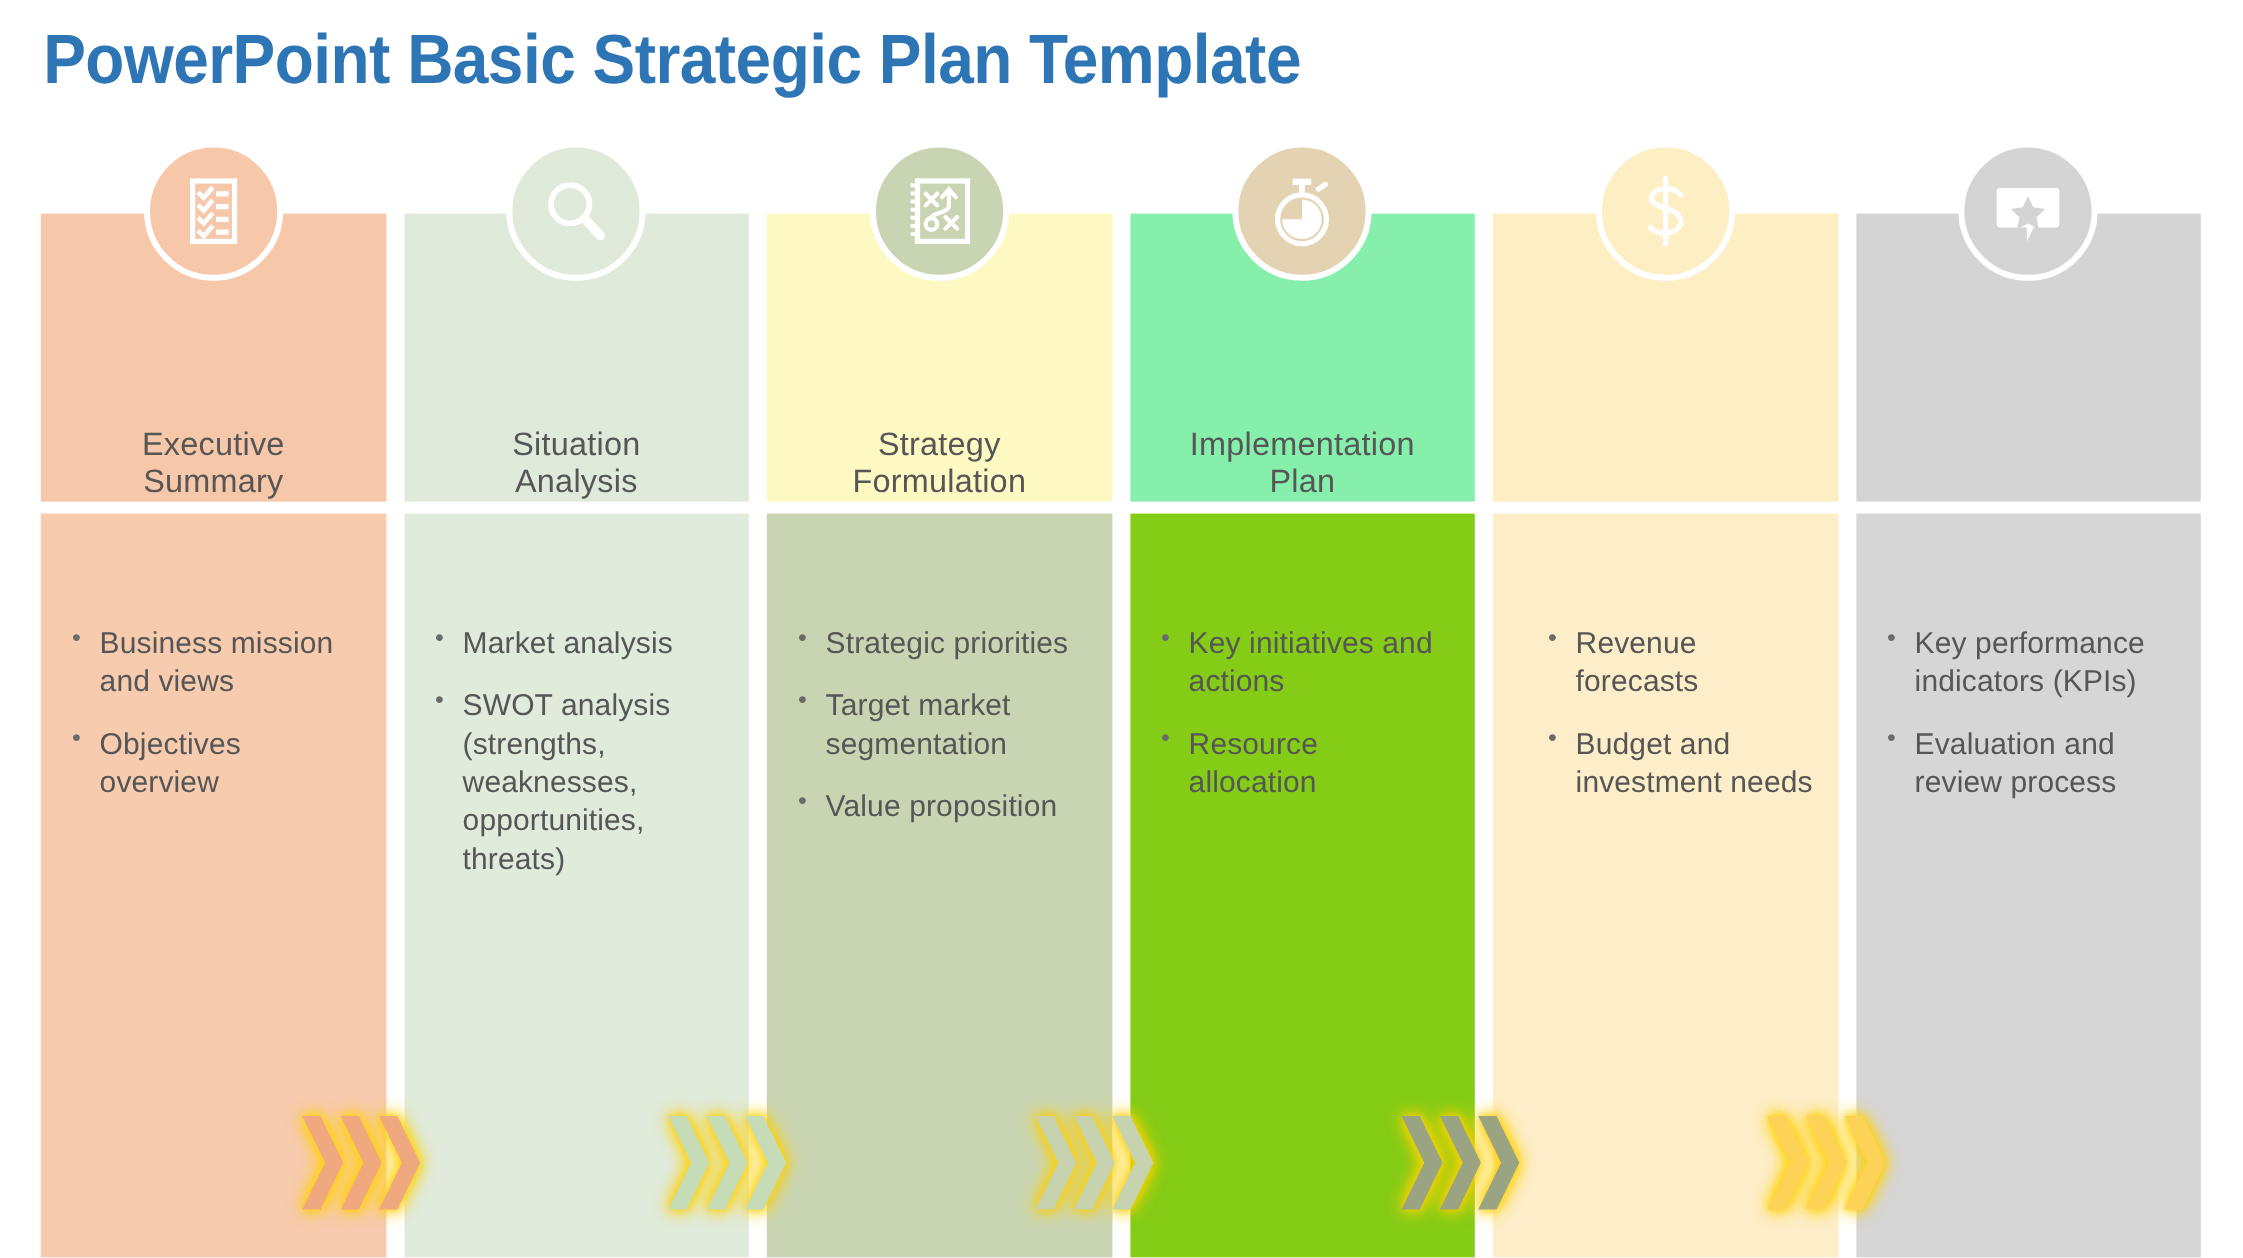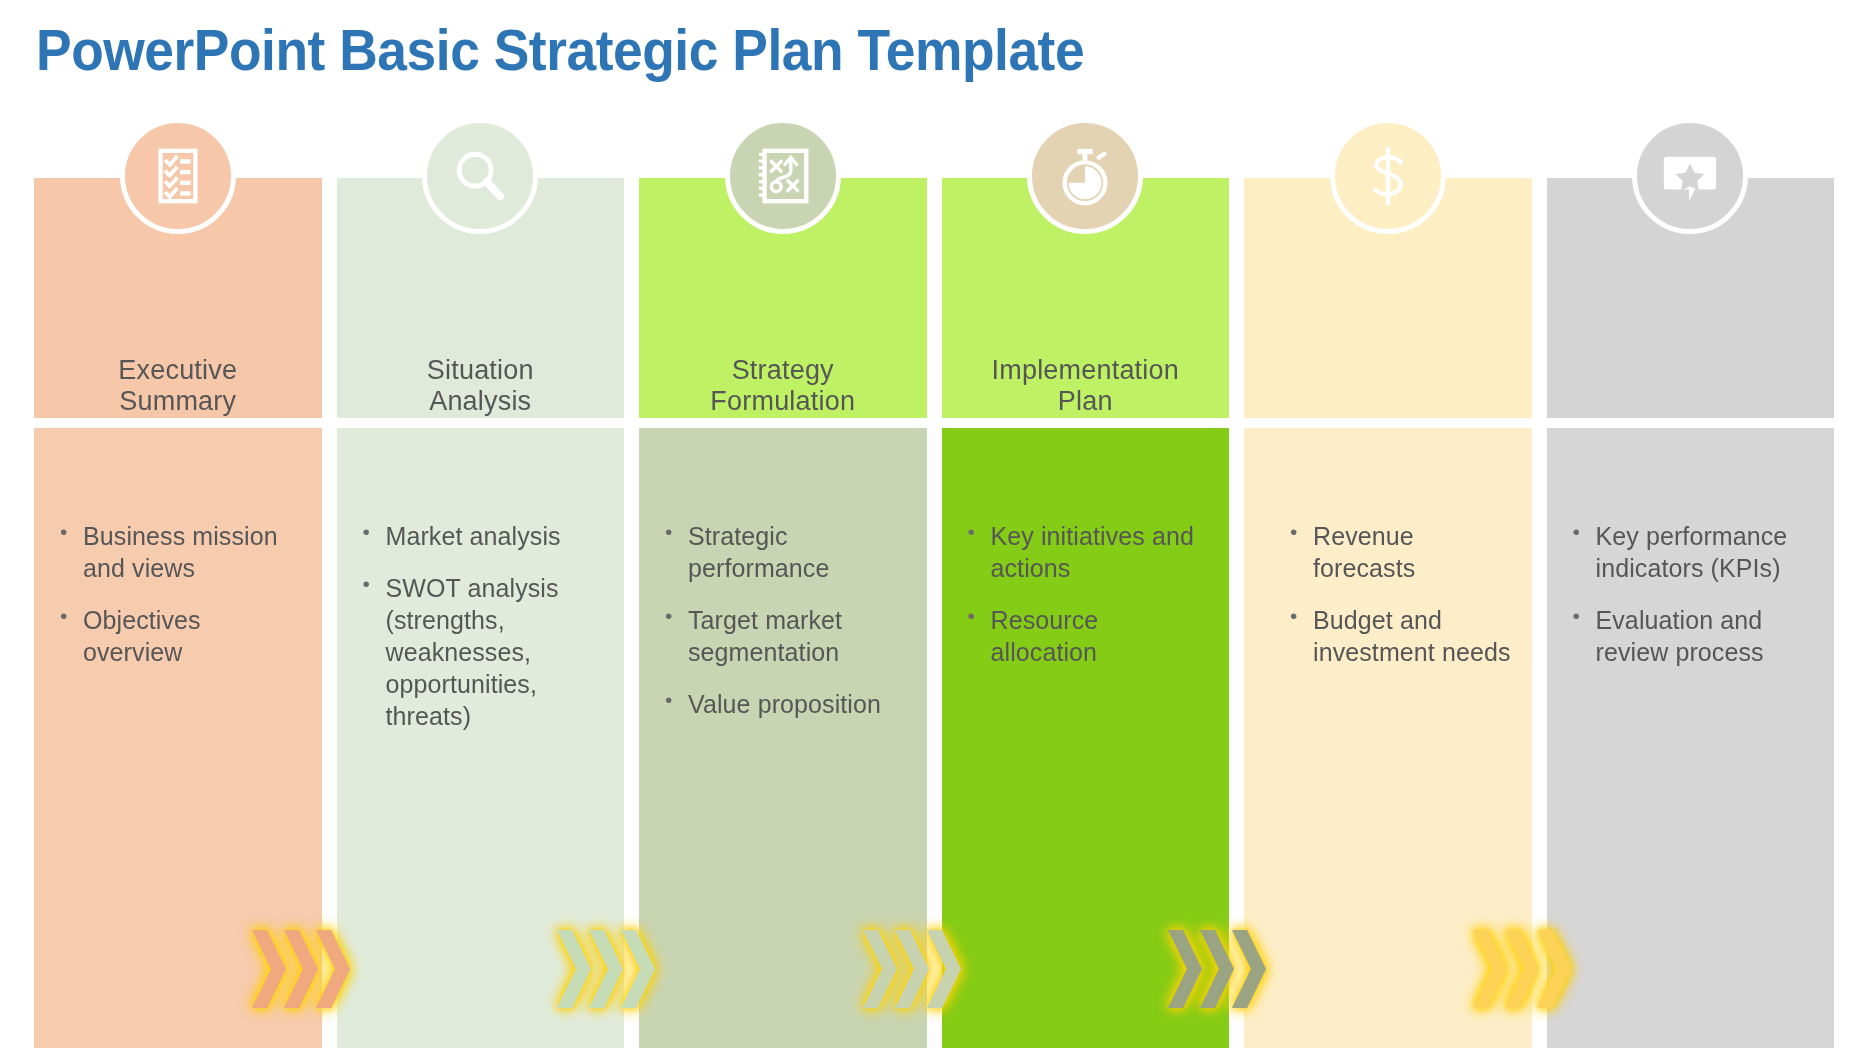--- a/index.html
+++ b/index.html
@@ -175,21 +175,21 @@
           </div>
         </div>
         <div class="col-body" style="background: rgb(224, 235, 219);">
           <ul class="bullets">
             <li>Market analysis</li>
             <li>SWOT analysis (strengths, weaknesses, opportunities, threats)</li>
           </ul>
         </div>
       </div>
       <div class="col">
-        <div class="col-head" style="background: #bef264;">
+        <div class="col-head" style="background: #fef9c3;">
           <div class="icon-circle" style="background: rgb(201, 213, 178);">
             <svg width="62" height="62" viewBox="0 0 64 64" fill="none">
         <g fill="#fff">
           <rect x="7" y="8" width="5" height="3.4" rx="1"></rect>
           <rect x="7" y="15" width="5" height="3.4" rx="1"></rect>
           <rect x="7" y="22" width="5" height="3.4" rx="1"></rect>
           <rect x="7" y="29" width="5" height="3.4" rx="1"></rect>
           <rect x="7" y="36" width="5" height="3.4" rx="1"></rect>
           <rect x="7" y="43" width="5" height="3.4" rx="1"></rect>
           <rect x="7" y="50" width="5" height="3.4" rx="1"></rect>
@@ -206,28 +206,28 @@
         </g>
       </svg>
           </div>
           <div class="col-head-title">
             <div>Strategy</div>
             <div>Formulation</div>
           </div>
         </div>
         <div class="col-body" style="background: rgb(201, 213, 178);">
           <ul class="bullets">
-            <li>Strategic performance</li>
+            <li>Strategic priorities</li>
             <li>Target market segmentation</li>
             <li>Value proposition</li>
           </ul>
         </div>
       </div>
       <div class="col">
-        <div class="col-head" style="background: #bef264;">
+        <div class="col-head" style="background: #86efac;">
           <div class="icon-circle" style="background: rgb(227, 211, 179);">
             <svg width="62" height="62" viewBox="0 0 64 64" fill="none">
         <rect x="24" y="4" width="16" height="5.5" fill="#fff"></rect>
         <rect x="29.5" y="8" width="5" height="8" fill="#fff"></rect>
         <line x1="46" y1="13" x2="52" y2="9" stroke="#fff" stroke-width="4.5" stroke-linecap="round"></line>
         <circle cx="32" cy="39" r="21" stroke="#fff" stroke-width="4.5" fill="none"></circle>
         <path d="M32 39 L32 21 A18 18 0 0 0 14 39 Z" fill="none"></path>
         <path d="M32 39 L32 22 A17 17 0 0 1 32 56 A17 17 0 0 1 15 39 Z" fill="#fff"></path>
       </svg>
           </div>

